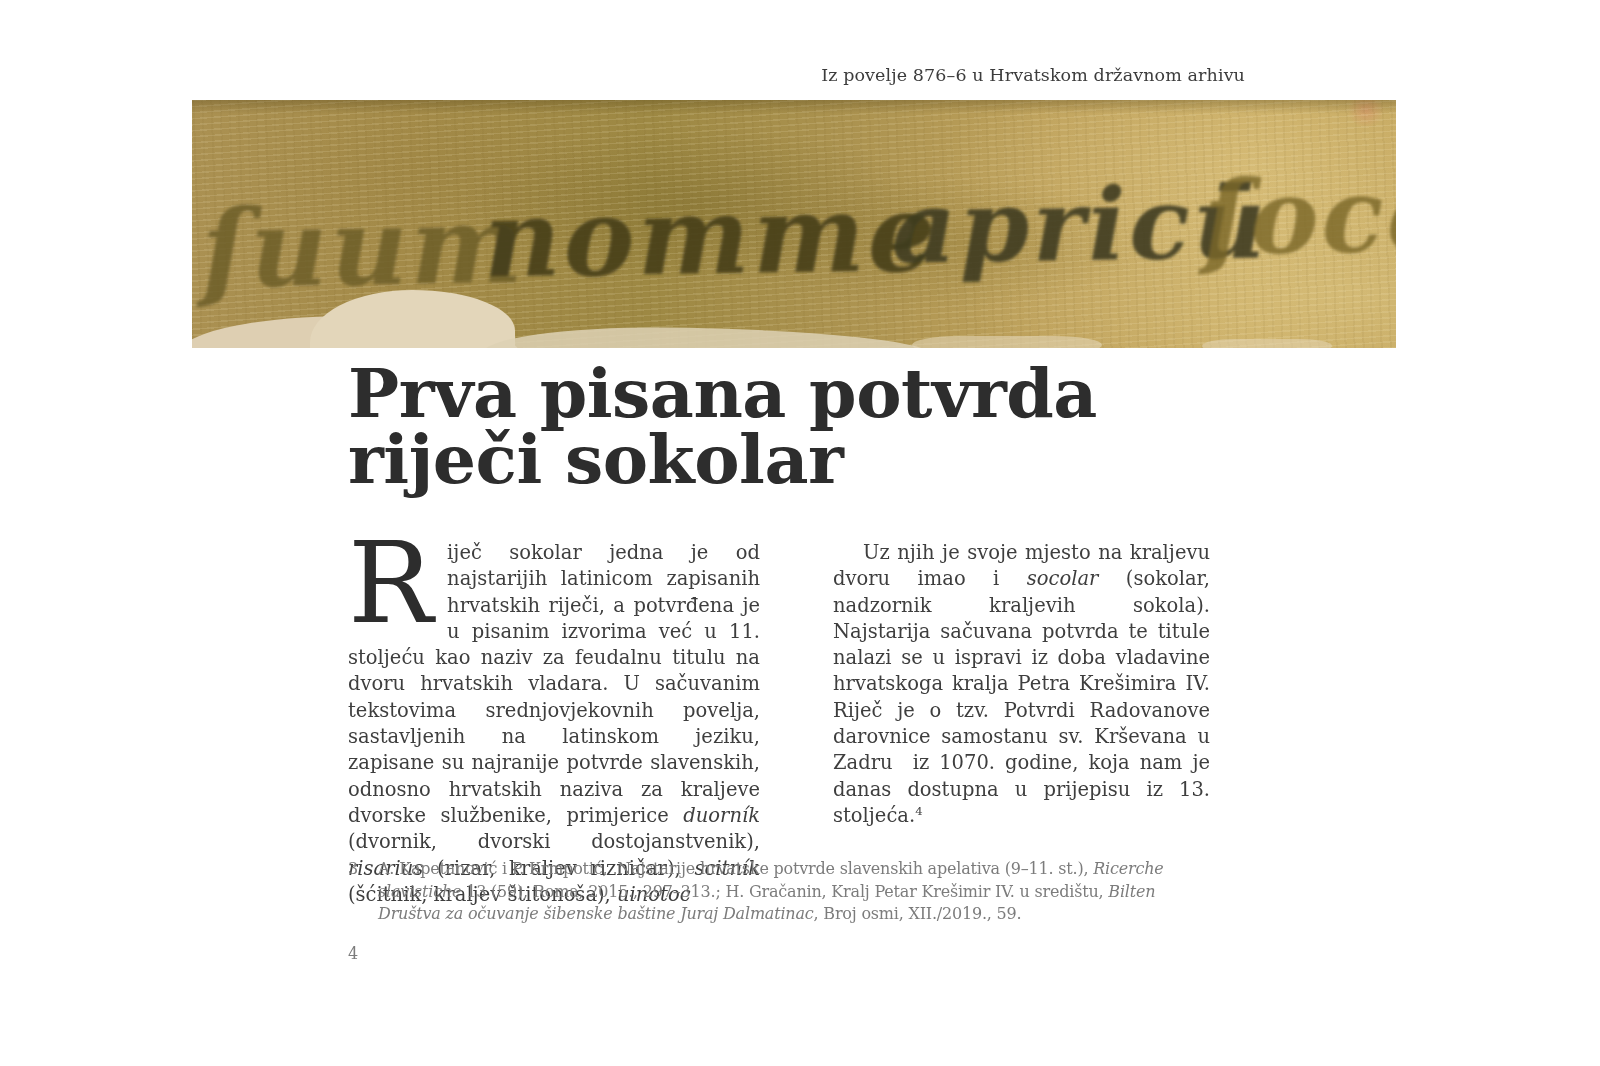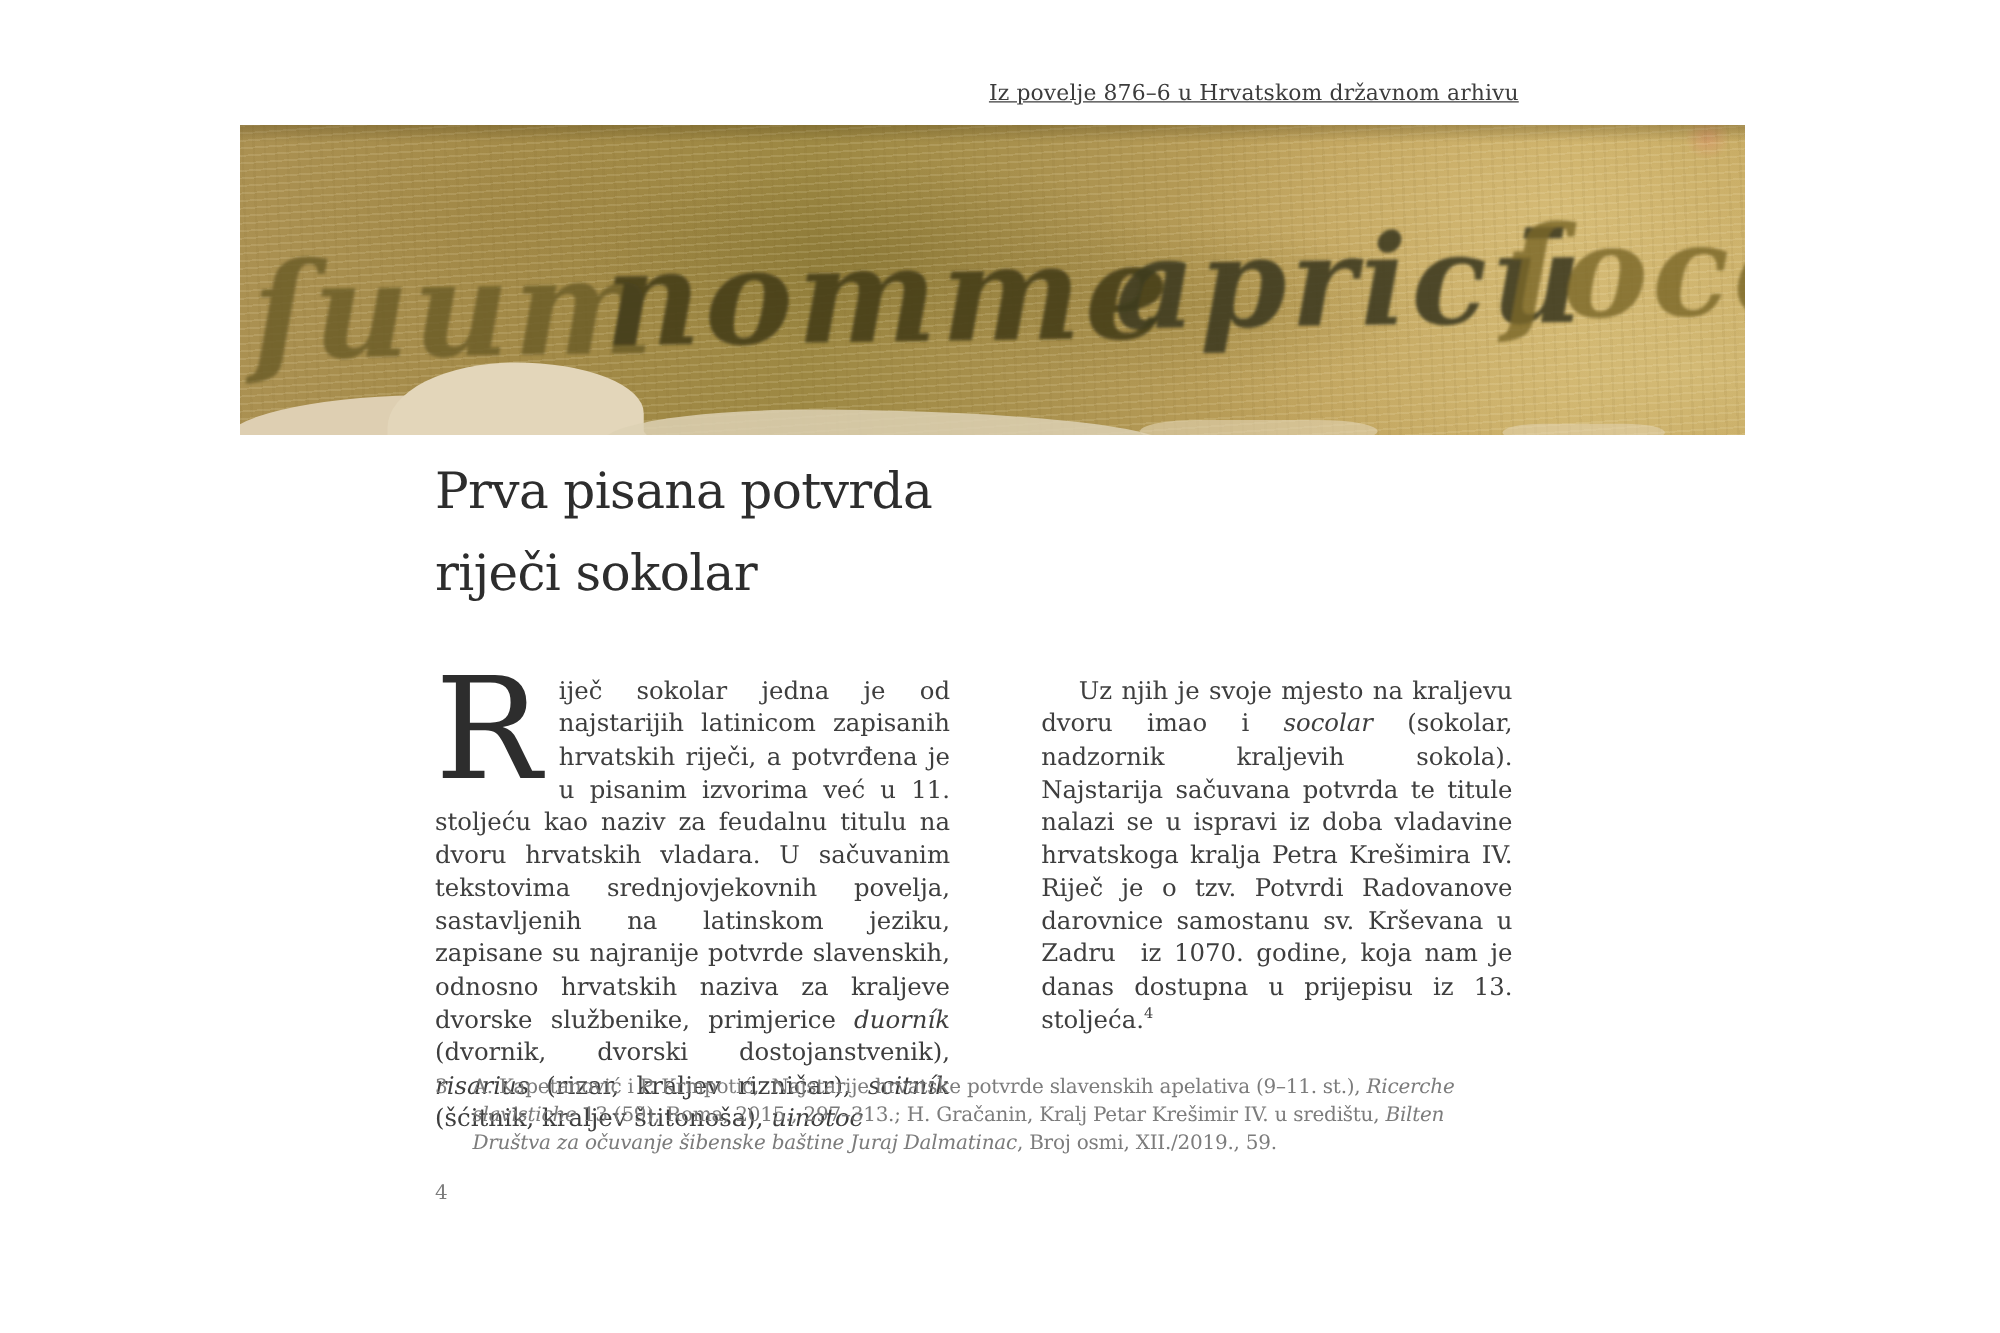--- a/index.html
+++ b/index.html
@@ -3,22 +3,22 @@
 <meta charset="utf-8">
 <style>
   html,body { margin:0; padding:0; background:#ffffff; }
   .page {
     position:relative; width:1600px; height:1066px; background:#ffffff;
     font-family:"DejaVu Serif", serif; overflow:hidden; color:#3e3e3e;
   }
 
   
   .caption {
-    position:absolute; top:63px; right:385px;
-    font-size:17.5px; line-height:24px; color:#3c3c3c; letter-spacing:0.1px;text-decoration:underline;
+    position:absolute; top:63px; right:355px;
+    font-size:17.5px; line-height:24px; color:#3c3c3c; letter-spacing:0.1px;
   }
 
   
   .manuscript {
     position:absolute; left:192px; top:100px; width:1204px; height:248px;
     margin:0; overflow:hidden;
     background:
       radial-gradient(circle 26px at 97.5% 4%, rgba(224,130,108,0.38), transparent 70%),
       radial-gradient(ellipse 340px 110px at 42% 42%, rgba(96,82,24,0.28), transparent 70%),
       radial-gradient(ellipse 300px 95px at 62% 58%, rgba(110,94,30,0.22), transparent 70%),
@@ -46,21 +46,21 @@
         border-radius:40% 60% 0 0 / 100% 90% 0 0; transform:rotate(0.5deg); }
   .p4 { left:720px; bottom:-6px; width:190px; height:18px; background:rgba(226,213,181,0.6);
         border-radius:50% / 100%; }
   .p5 { left:1010px; bottom:-5px; width:130px; height:14px; background:rgba(229,216,186,0.5);
         border-radius:50% / 100%; }
   .script { position:absolute; inset:0; width:100%; height:100%; }
 
   
   .title {
     position:absolute; left:348px; top:360px; margin:0;
-    font-size:40px; line-height:66px; font-weight:normal; color:#2d2d2d;
+    font-size:68px; line-height:66px; font-weight:bold; color:#2d2d2d;
     letter-spacing:-0.5px; white-space:pre-line;
   }
   .columns {
     position:absolute; left:348px; top:540px; width:862px;
     display:flex; gap:33px;
   }
   .col  { width:412px; }
   .col.rightcol { width:417px; }
   .para {
     margin:0; font-size:19.5px; line-height:26.3px; text-align:justify; color:#3e3e3e;

